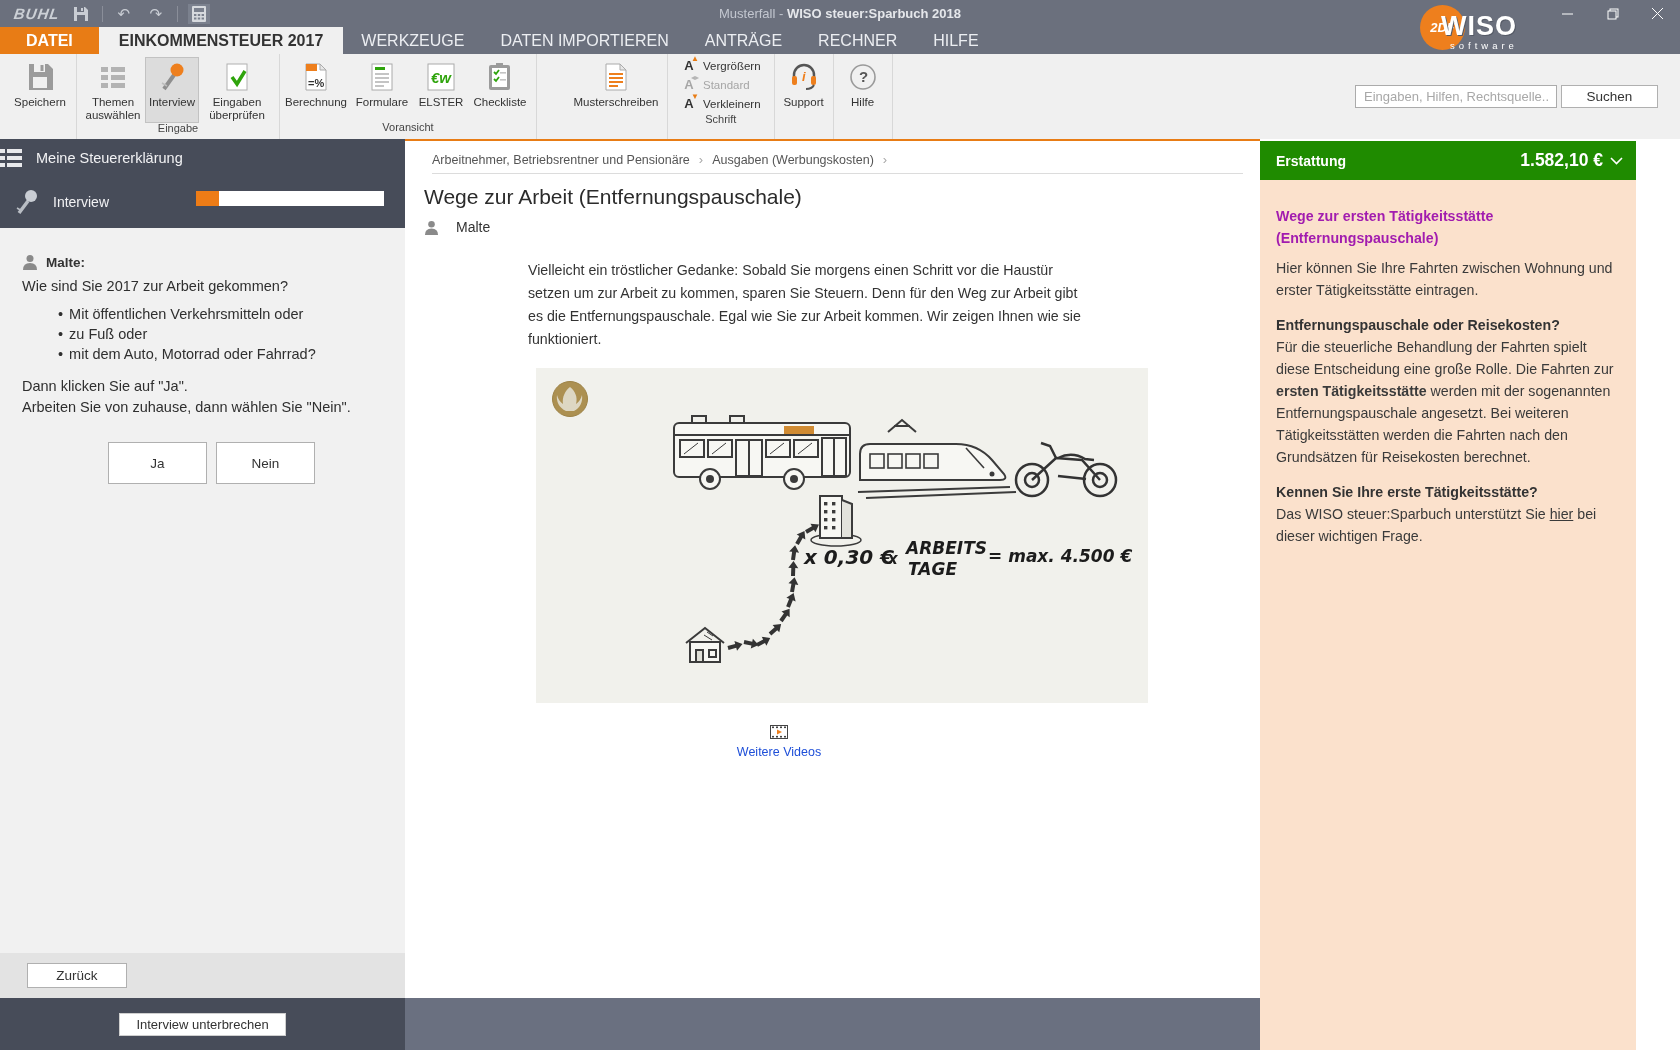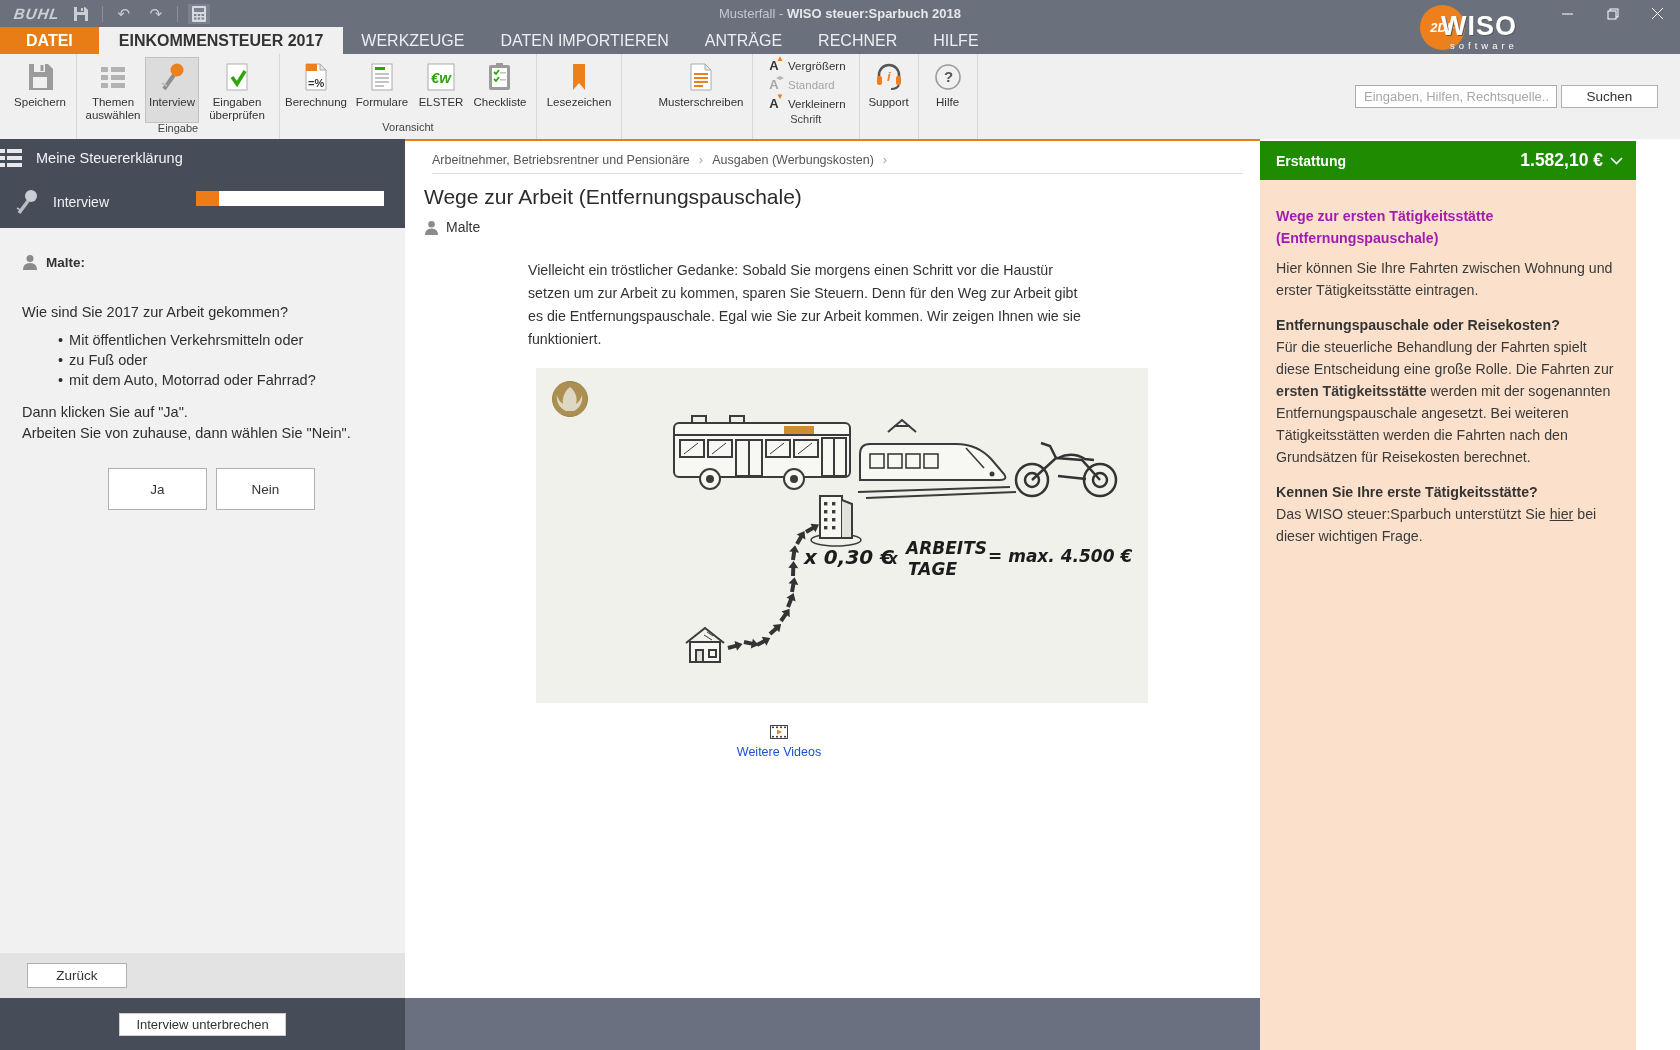--- a/index.html
+++ b/index.html
@@ -64,21 +64,21 @@
 
   
   .sidebar { position:absolute; left:0; top:139px; width:405px; height:911px; display:flex; flex-direction:column; }
   .sb-header { height:37px; background:#474c59; display:flex; align-items:center; gap:14px; }
   .sb-header-label { color:#f2f2f4; font-size:14.5px; }
   .sb-interview { height:52px; background:#474c59; display:flex; align-items:center; gap:14px; padding-left:15px; position:relative; }
   .sb-interview-label { color:#f2f2f4; font-size:14px; }
   .progress { position:absolute; left:196px; top:15px; width:188px; height:15px; background:#fff; }
   .progress-fill { height:100%; background:#ee7c16; }
   .sb-question { flex:1; background:#f1f1f1; padding:26px 20px 0 22px; color:#2f2f2f; }
-  .malte-row { display:flex; align-items:center; gap:8px; margin-bottom:34px; }
+  .malte-row { display:flex; align-items:center; gap:8px; margin-bottom:8px; }
   .malte-label { font-size:13.5px; font-weight:700; color:#333; }
   .q-text { font-size:14.5px; margin-bottom:12px; }
   .q-options { list-style:none; margin:0 0 14px 36px; }
   .q-options li { font-size:14.5px; margin:4px 0; }
   .q-options .blt { margin-right:6px; }
   .q-instr { font-size:14.5px; line-height:1.45; }
   .yn-row { display:flex; gap:9px; margin-top:24px; margin-left:86px; }
   .btn { background:#fff; border:1px solid #b0b0b0; font-size:13.5px; color:#333;
          font-family:"Liberation Sans","DejaVu Sans",sans-serif; }
   .yn-btn { width:99px; height:42px; }
@@ -86,21 +86,21 @@
   .zurueck-btn { width:100px; height:25px; }
   .sb-bottom { height:52px; background:#474c59; display:flex; align-items:center; justify-content:center; }
   .interrupt-btn { height:23px; padding:0 16px; border:1px solid #cfcfcf; font-size:13px; }
 
   
   .main { position:absolute; left:393px; top:141px; width:855px; height:725px; background:#fff; overflow:hidden;margin-left:17px; }
   .breadcrumb { margin:6px 22px 0 22px; height:27px; line-height:24px; border-bottom:1px solid #dcdcdc;
                 font-size:12.5px; color:#555; display:flex; gap:9px; align-items:center; }
   .bc-sep { color:#a8a8a8; font-size:13px; }
   .main-title { margin:11px 0 0 14px; font-size:21px; color:#2b2b2b; font-weight:400; }
-  .malte-line { display:flex; align-items:center; gap:7px; margin:10px 0 0 14px; font-size:14px; color:#333; }
+  .malte-line { display:flex; align-items:center; gap:17px; margin:10px 0 0 14px; font-size:14px; color:#333; }
   .main-para { margin:24px 0 0 118px; width:562px; font-size:14.2px; line-height:23px; color:#333; }
   .illustration { margin:17px 0 0 126px; width:612px; height:335px; background:#f1f1ec; }
   .video-row { width:738px; margin-top:22px; display:flex; justify-content:flex-end; align-items:center; gap:6px;
                font-size:12.5px; color:#1d4ed8;flex-direction:column; }
   .main-bottombar { position:absolute; left:405px; top:998px; width:855px; height:52px; background:#6a7080; }
 
   
   .rightpanel { position:absolute; left:1260px; top:141px; width:376px; height:909px; display:flex; flex-direction:column; }
   .rp-header { height:39px; background:#1f8b00; display:flex; align-items:center; padding:0 13px 0 16px; }
   .rp-header-label { color:#fff; font-size:14px; font-weight:700; }
@@ -296,33 +296,20 @@
                   <rect x="15" y="17" width="6" height="1.6"></rect>
                 </g>
               </svg>
           </span>
           <span>Checkliste</span>
         </div>
       </div>
       <div class="rlabel">Voransicht</div>
     </div>
 
-    <div class="rgroup">
-      <div class="ritems">
-        <div class="rbtn wide">
-          <span class="ric">
-            <svg width="30" height="30" viewBox="0 0 30 30">
-                <path d="M9 2h12v26l-6-7-6 7z" fill="#ee7f1d"></path>
-              </svg>
-          </span>
-          <span>Lesezeichen</span>
-        </div>
-      </div>
-      <div class="rlabel"></div>
-    </div>
 
     <div class="rgroup">
       <div class="ritems">
         <div class="rbtn xwide">
           <span class="ric">
             <svg width="30" height="30" viewBox="0 0 30 30">
                 <path d="M5 2h14l6 6v20H5z" fill="#fff" stroke="#aaa"></path>
                 <path d="M19 2l6 6h-6z" fill="#e8e8e8" stroke="#aaa"></path>
                 <g fill="#ee7f1d">
                   <rect x="8" y="11" width="14" height="2"></rect>

